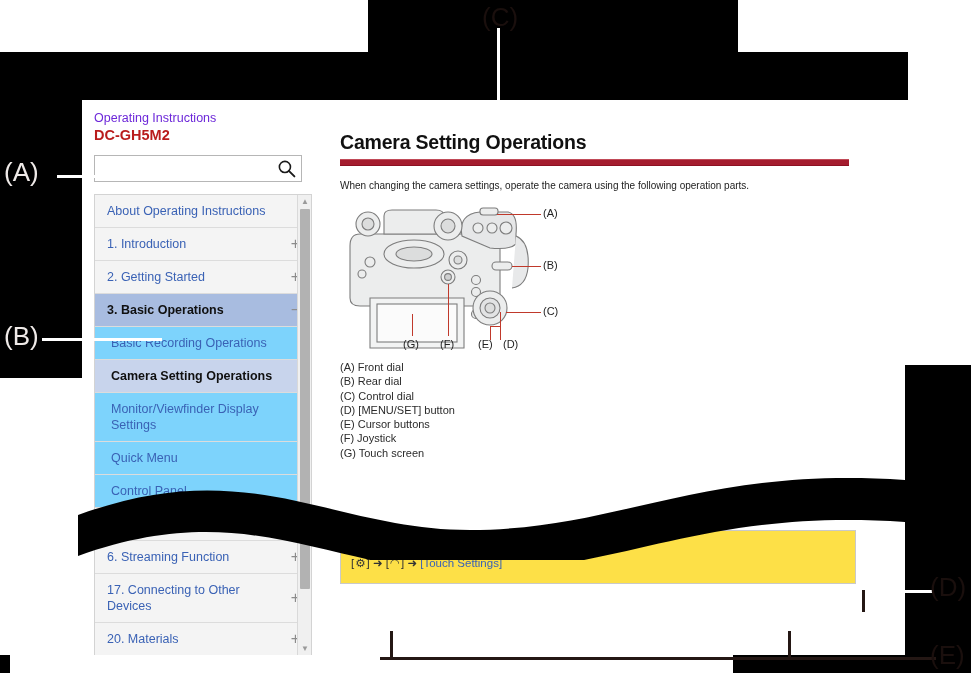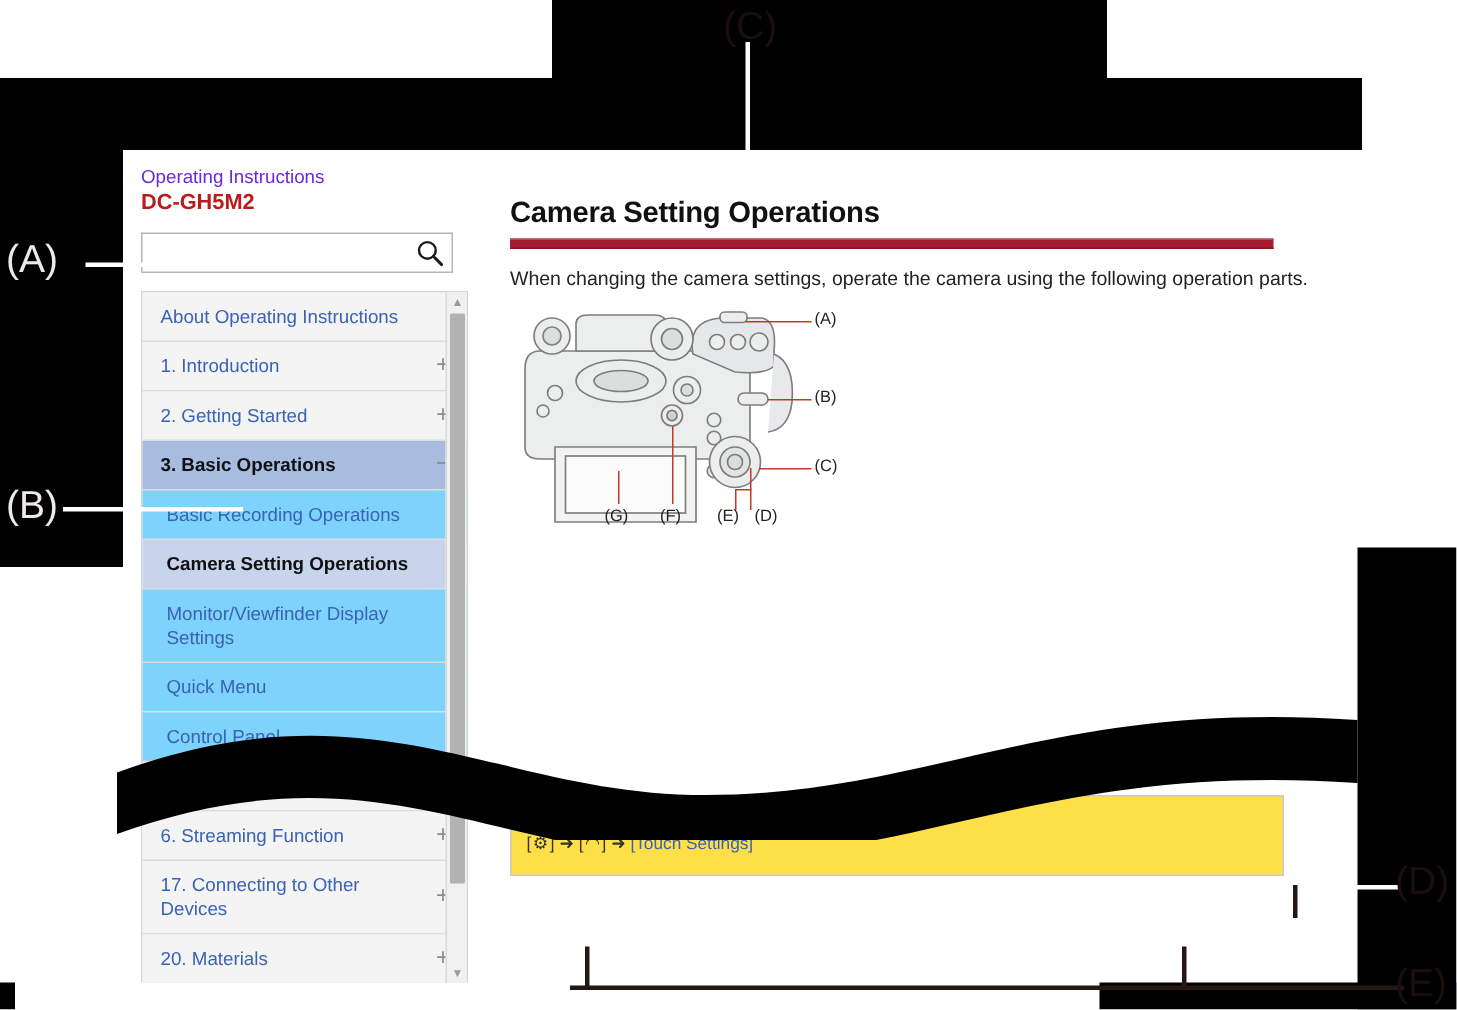--- a/index.html
+++ b/index.html
@@ -63,21 +63,21 @@
   #main{position:absolute;left:258px;top:60px;width:545px;}
   #breadcrumb{font-size:12px;color:#6f6f6f;line-height:16px;}
   #breadcrumb .home{color:#2f5fb3;font-size:13px;}
   #breadcrumb a{color:#3a62b5;text-decoration:none;}
   #breadcrumb .sep{color:#777;}
 
   #page-title{margin-top:19px;font-size:19.5px;font-weight:bold;color:#111;
               letter-spacing:-0.2px;}
   #title-rule{margin-top:5px;width:509px;height:5px;background:#a41c2e;
               border-top:1px solid #c14a58;border-bottom:1px solid #8d1022;}
-  #intro{margin-top:11px;font-size:13px;color:#222;line-height:17px;}
+  #intro{margin-top:11px;font-size:10px;color:#222;line-height:17px;}
 
   #camera-figure{margin-top:8px;position:relative;width:248px;height:152px;}
   #legend{margin-top:6px;font-size:11px;color:#2b2b2b;line-height:14.3px;}
 
   #note-block{position:absolute;left:258px;top:478px;width:516px;
               border:1px solid #c9c9c9;background:#fde047;padding:8px 10px 12px 10px;
               box-sizing:border-box;}
   .note-line{font-size:11.5px;color:#333;line-height:16px;}
   .bullet{color:#333;}
   .ui-tag{display:inline-block;border:0;padding:0 1px;}
@@ -259,20 +259,29 @@
       <div class="cam-lbl" style="left:163px;top:136px;">(D)</div>
       <div class="cam-lbl" style="left:138px;top:136px;">(E)</div>
 
       <div class="cam-line" style="left:108px;top:82px;width:1px;height:52px;"></div>
       <div class="cam-lbl" style="left:100px;top:136px;">(F)</div>
 
       <div class="cam-line" style="left:72px;top:112px;width:1px;height:22px;"></div>
       <div class="cam-lbl" style="left:63px;top:136px;">(G)</div>
     </div>
 
+    <div id="legend">
+      <div>(A) Front dial</div>
+      <div>(B) Rear dial</div>
+      <div>(C) Control dial</div>
+      <div>(D) [MENU/SET] button</div>
+      <div>(E) Cursor buttons</div>
+      <div>(F) Joystick</div>
+      <div>(G) Touch screen</div>
+    </div>
   </div>
 
   <div id="note-block" style="left:258px;top:478px;">
     <div class="note-line">
       <span class="bullet">•</span>
       <span>Touch operations</span>
     </div>
     <div class="note-line">
       <span>[</span><span class="ui-tag">⚙</span><span>]</span>
       <span class="arrow-ico">➜</span>

